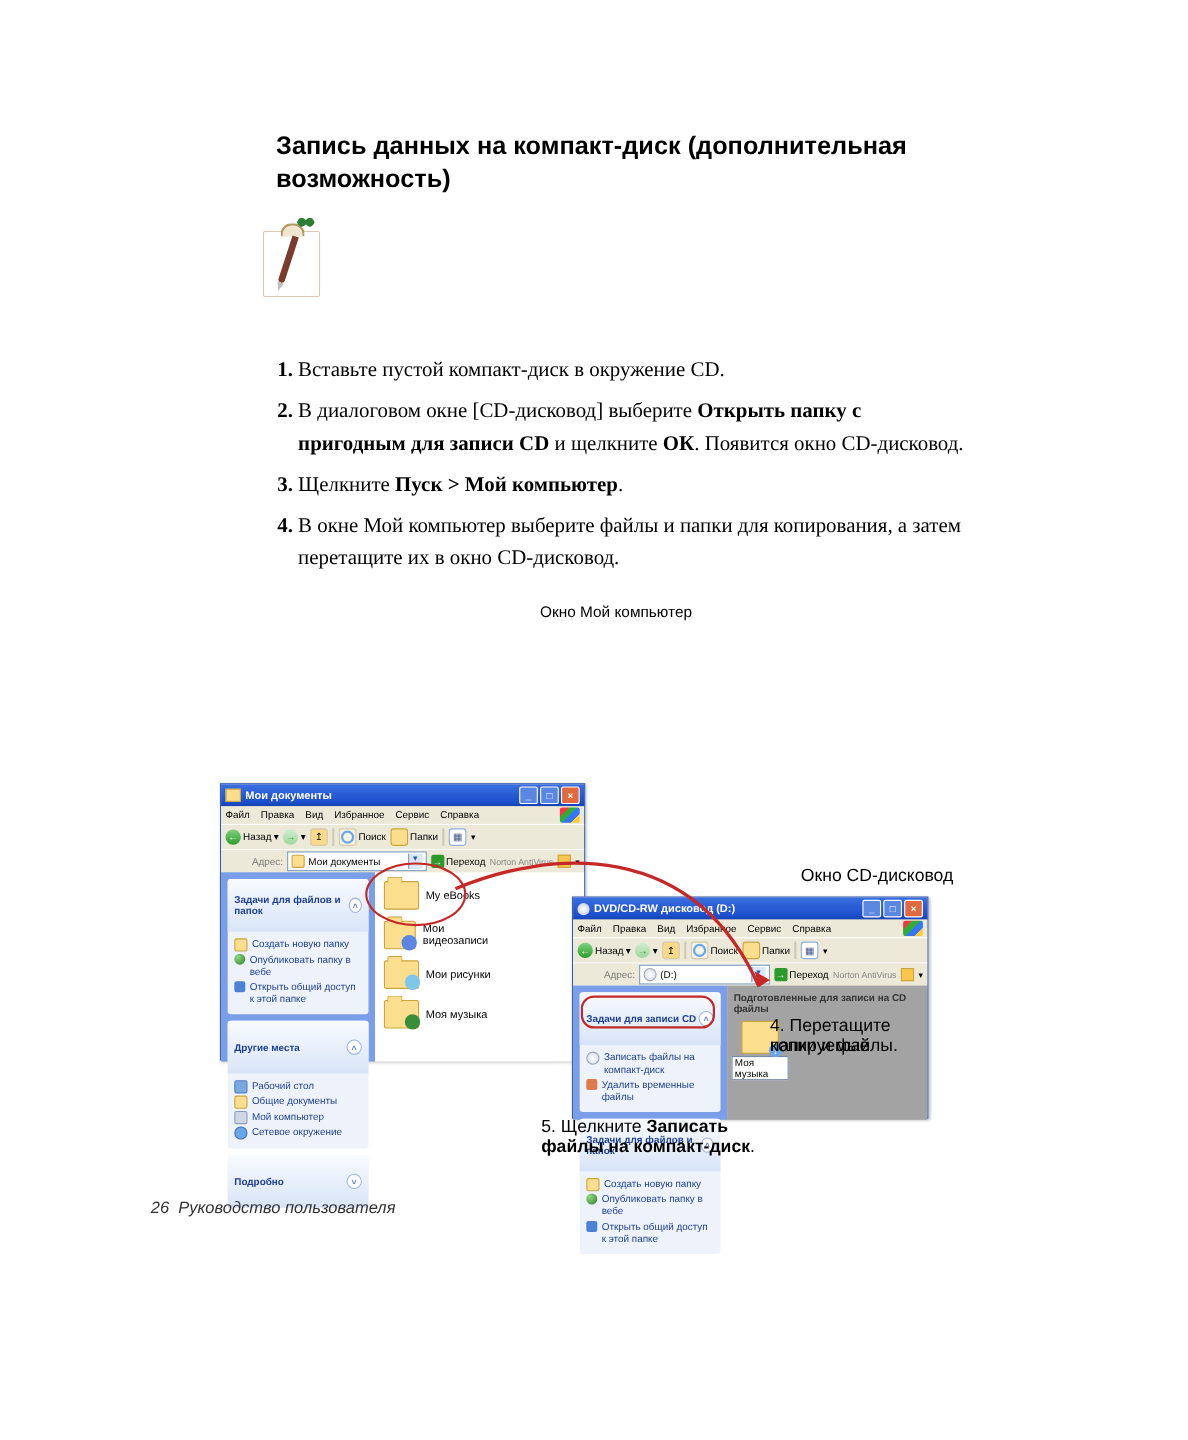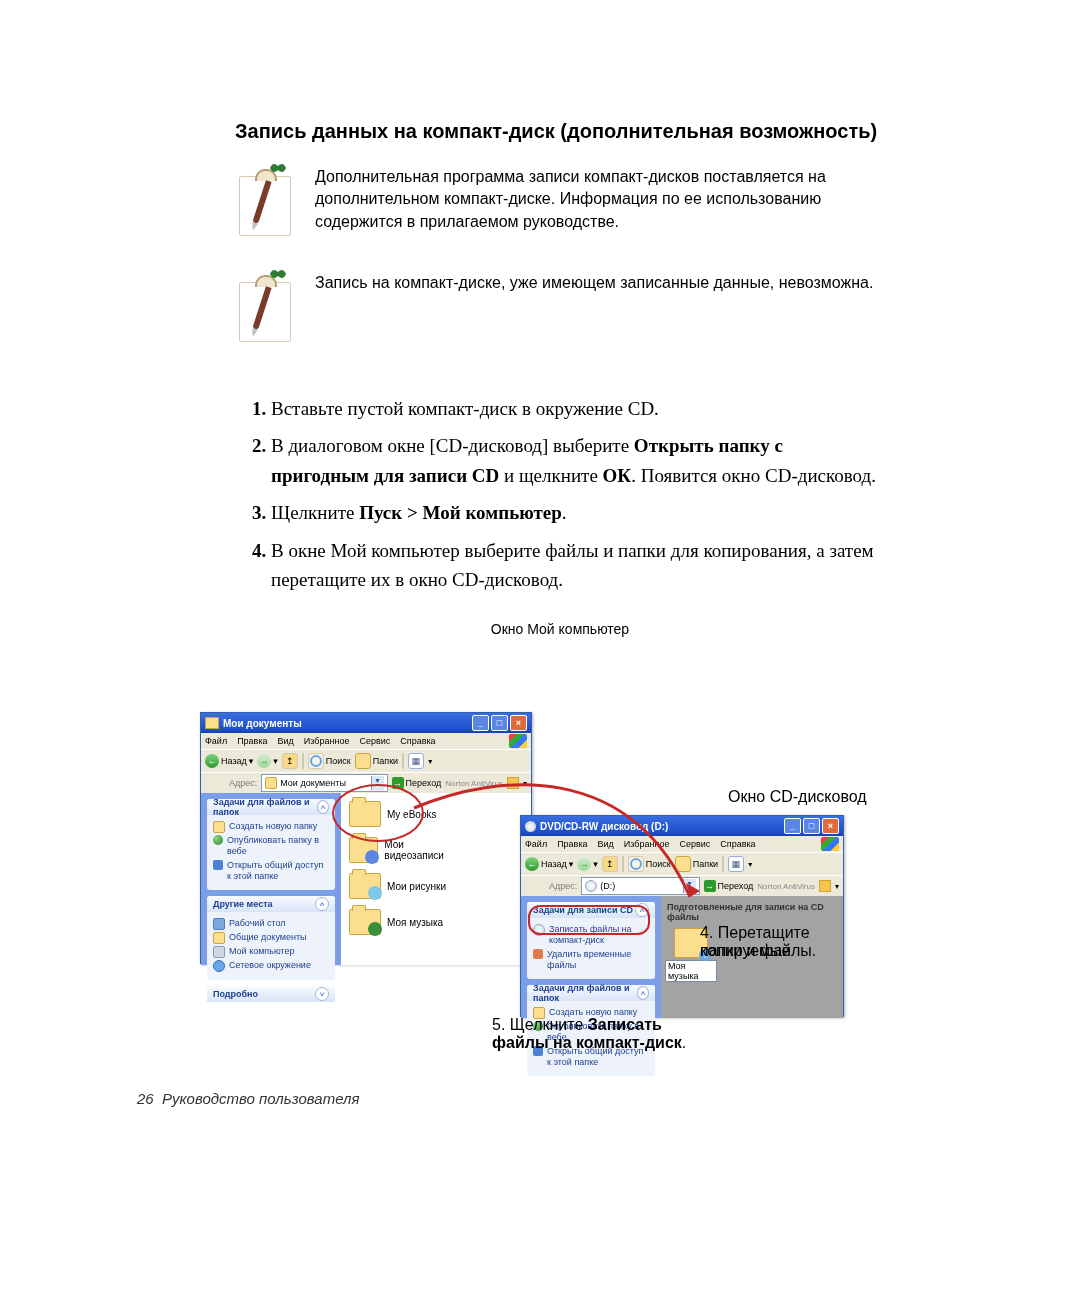--- a/index.html
+++ b/index.html
@@ -1,18 +1,18 @@
 <!DOCTYPE html>
 <html><head>
 <meta charset="utf-8">
 <style>
   html,body{margin:0;padding:0;background:#fff;font-family:Arial,Helvetica,sans-serif;color:#000;}
   .page{width:1080px;height:1309px;position:relative;}
   .content{position:absolute;left:235px;top:118px;width:650px;}
-  h1{font-size:20px;font-weight:bold;margin:0 0 16px 0;line-height:1.3;}
+  h1{font-size:23px;font-weight:bold;margin:0 0 16px 16px;line-height:1.3;}
   p.body{font-family:"Times New Roman",Times,serif;font-size:19px;line-height:1.45;margin:0 0 30px 0;}
   .note-row{display:flex;align-items:flex-start;margin-bottom:26px;}
   .note-icon{width:66px;height:80px;position:relative;flex-shrink:0;margin-right:14px;}
   .note-icon .board{position:absolute;left:4px;top:16px;width:50px;height:58px;background:#fff;border:1px solid #d9c9b0;border-radius:2px;}
   .note-icon .clip{position:absolute;left:20px;top:9px;width:18px;height:10px;border:2px solid #b59a6a;border-top-left-radius:10px;border-top-right-radius:10px;border-bottom:none;background:#f0e6d0;}
   .note-icon .pen{position:absolute;left:24px;top:20px;width:6px;height:44px;background:#7a3b2b;transform:rotate(18deg);border-radius:0 0 3px 3px;}
   .note-icon .pen::after{content:"";position:absolute;bottom:-8px;left:0;width:0;height:0;border-left:3px solid transparent;border-right:3px solid transparent;border-top:8px solid #c0c0c0;}
   .note-icon .bow{position:absolute;left:32px;top:0;width:22px;height:16px;color:#2e7d32;}
   .note-text{font-size:16px;line-height:1.4;padding-top:6px;}
   ol.steps{font-family:"Times New Roman",Times,serif;font-size:19px;line-height:1.55;margin:48px 0 0 0;padding-left:36px;}
@@ -42,21 +42,21 @@
   .views span{color:#458;}
   .win .addrbar{height:20px;background:#ece9d8;display:flex;align-items:center;padding:0 4px;gap:4px;font-size:9px;}
   .addrbar .lbl{color:#7a7a7a;margin-left:24px;}
   .addrbar .combo{flex:1;height:16px;background:#fff;border:1px solid #7f9db9;display:flex;align-items:center;padding:0 3px;gap:3px;}
   .combo .dd{width:12px;height:14px;background:#dbe6f6;border-left:1px solid #7f9db9;text-align:center;margin-left:auto;color:#2c5aa0;font-size:8px;}
   .addrbar .go{display:flex;align-items:center;gap:2px;}
   .green-arrow{width:12px;height:12px;background:#2c9b2c;color:#fff;border-radius:2px;display:inline-flex;align-items:center;justify-content:center;font-size:9px;}
   .win .body-area{display:flex;height:calc(100% - 78px);}
   .sidepane{width:128px;background:#7a9ee8;padding:6px;display:flex;flex-direction:column;gap:6px;}
   .panel{background:#eef3fb;border-radius:3px;font-size:9px;color:#1e3f8f;}
-  .panel .phead{background:linear-gradient(180deg,#f8fbff,#d8e4f7);height:16px;display:flex;align-items:center;padding:0 6px;font-weight:bold;border-top-left-radius:3px;border-top-right-radius:3px;}
+  .panel .phead{background:linear-gradient(180deg,#f8fbff,#d8e4f7);height:16px;display:flex;align-items:center;padding:16px 6px;font-weight:bold;border-top-left-radius:3px;border-top-right-radius:3px;}
   .panel .phead .chev{margin-left:auto;width:12px;height:12px;border:1px solid #9fb6e1;border-radius:50%;background:#fff;color:#5a7dcc;font-size:8px;display:flex;align-items:center;justify-content:center;}
   .panel .pbody{padding:4px 6px 6px 6px;}
   .pitem{display:flex;gap:4px;align-items:flex-start;margin:2px 0;line-height:1.25;}
   .pico{width:10px;height:10px;flex-shrink:0;border-radius:2px;}
   .pico.folder{background:#fbdf8e;border:1px solid #caa53e;}
   .pico.world{background:radial-gradient(circle at 30% 30%,#8fd97d,#2e7d32);border-radius:50%;}
   .pico.share{background:#4b82d6;}
   .pico.desk{background:#7aa9e0;border:1px solid #4e7ec6;}
   .pico.docs{background:#fbdf8e;border:1px solid #caa53e;}
   .pico.pc{background:#cfd7e5;border:1px solid #8a9bb8;}
@@ -83,34 +83,22 @@
 
     <div class="note-row">
       <div class="note-icon">
         <div class="board"></div>
           <div class="clip"></div>
           <div class="pen"></div>
         <svg class="bow" viewBox="0 0 22 16">
             <path d="M3 8 Q6 1 11 6 Q16 1 19 8 Q16 15 11 10 Q6 15 3 8 Z" fill="#2e7d32"></path>
           </svg>
       </div>
-      <div class="note-text">Дополнительная программа записи компакт-дисков поставляется на дополнительном компакт-диске. Информация по ее использованию содержится в  прилагаемом руководстве.</div>
     </div>
 
-    <div class="note-row">
-      <div class="note-icon">
-        <div class="board"></div>
-          <div class="clip"></div>
-          <div class="pen"></div>
-        <svg class="bow" viewBox="0 0 22 16">
-            <path d="M3 8 Q6 1 11 6 Q16 1 19 8 Q16 15 11 10 Q6 15 3 8 Z" fill="#2e7d32"></path>
-          </svg>
-      </div>
-      <div class="note-text">Запись на компакт-диске, уже имеющем записанные данные, невозможна.</div>
-    </div>
 
     <ol class="steps">
       <li>Вставьте пустой компакт-диск в окружение CD.</li>
       <li>
         <span>В диалоговом окне [CD-дисковод] выберите </span><span class="bold">Открыть папку с пригодным для записи CD</span><span> и щелкните </span><span class="bold">ОК</span><span>. Появится окно CD-дисковод.</span>
       </li>
       <li>
         <span>Щелкните </span><span class="bold">Пуск &gt; Мой компьютер</span><span>.</span>
       </li>
       <li>В окне Мой компьютер выберите файлы и папки для копирования, а затем перетащите их в окно CD-дисковод.</li>

